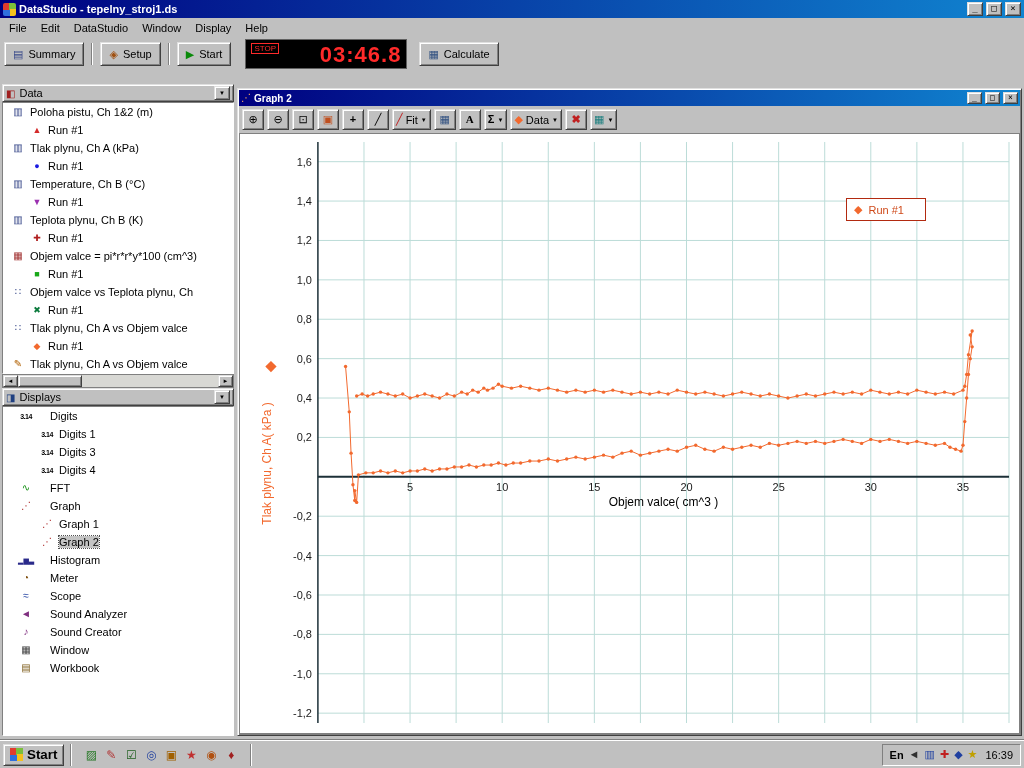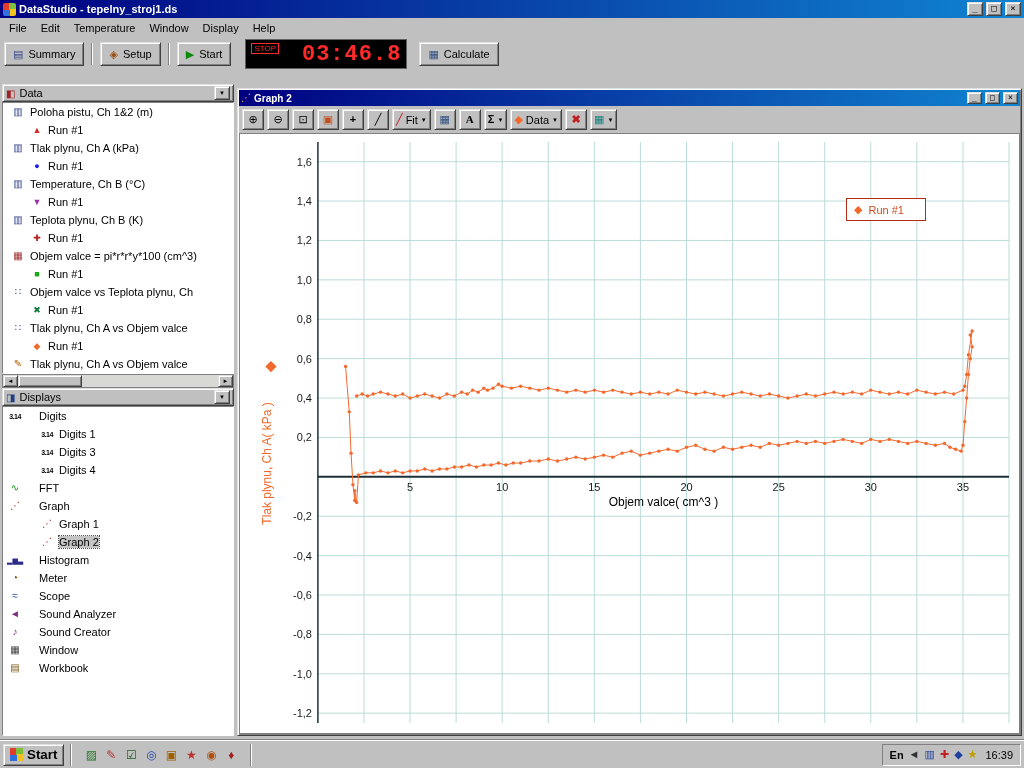--- a/index.html
+++ b/index.html
@@ -16,37 +16,37 @@
 
   .menubar{height:19px;display:flex;align-items:center;padding-left:2px;flex:none;}
   .menu-item{padding:2px 7px;}
 
   .toolbar{height:34px;display:flex;align-items:center;gap:4px;padding:2px 4px;flex:none;}
   .tbtn{height:24px;display:flex;align-items:center;gap:5px;padding:0 8px;font-size:11px;}
   .ticon{font-size:11px;line-height:1;}
   .sep{width:2px;height:22px;border-left:1px solid #808080;border-right:1px solid #fff;margin:0 3px;flex:none;}
   .timer{width:162px;height:30px;background:#000;display:flex;padding:1px 5px;margin-left:10px;border:1px solid #606060;flex:none;}
   .timer-mode{align-self:flex-start;font-size:8px;color:#ff2a2a;border:1px solid #ff2a2a;padding:0 2px;margin-top:2px;line-height:9px;}
-  .timer-value{flex:1;text-align:right;color:#ff2a2a;font-family:Liberation Mono, monospace;font-weight:bold;font-size:22px;line-height:27px;letter-spacing:1px;}
+  .timer-value{flex:1;text-align:right;color:#ff2a2a;font-family:Liberation Sans, sans-serif;font-weight:bold;font-size:22px;line-height:27px;letter-spacing:1px;}
 
   
   .workspace{flex:1;display:flex;gap:3px;padding:13px 2px 4px 2px;min-height:0;}
   .left-panel{width:232px;display:flex;flex-direction:column;flex:none;}
   .panel-header{height:18px;display:flex;align-items:center;gap:4px;padding:0 3px;flex:none;}
   .ph-icon{font-size:10px;}
   .ph-label{flex:1;}
   .ph-btn{width:16px;height:14px;font-size:6px;line-height:12px;text-align:center;}
   .tree{background:#fff;overflow:hidden;border:1px solid;border-color:#808080 #fff #fff #808080;}
   .data-tree{height:272px;flex:none;}
   .displays-tree{flex:1;}
   .trow{height:18px;display:flex;align-items:center;gap:4px;white-space:nowrap;overflow:hidden;}
   .trow .tlabel{overflow:hidden;text-overflow:clip;}
   .dt1{padding-left:7px;}
   .dt2{padding-left:27px;}
-  .dp1{padding-left:4px;gap:16px;}
+  .dp1{padding-left:15px;gap:16px;}
   .dp2{padding-left:36px;}
   .node-icon{width:16px;text-align:center;font-size:10px;flex:none;line-height:1;}
   .digits-glyph{font-size:7px;font-weight:bold;letter-spacing:-0.5px;}
   .marker{width:14px;text-align:center;font-size:9px;flex:none;line-height:1;}
   .selected{background:#c4c4c4;outline:1px dotted #505050;}
   .hscroll{height:14px;background:#d8d8d4;display:flex;align-items:center;flex:none;border:1px solid #808080;}
   .scroll-btn{width:15px;height:12px;font-size:6px;line-height:11px;text-align:center;flex:none;}
   .scroll-thumb{width:64px;height:12px;flex:none;}
 
   
@@ -89,21 +89,21 @@
     <span class="app-icon"></span>
     <span class="title-text">DataStudio - tepelny_stroj1.ds</span>
     <span class="wbtn raised">_</span>
     <span class="wbtn raised">□</span>
     <span class="wbtn raised">×</span>
   </div>
 
   <div class="menubar">
     <span class="menu-item">File</span>
     <span class="menu-item">Edit</span>
-    <span class="menu-item">Temperature</span>
+    <span class="menu-item">DataStudio</span>
     <span class="menu-item">Window</span>
     <span class="menu-item">Display</span>
     <span class="menu-item">Help</span>
   </div>
 
   <div class="toolbar">
     <button class="tbtn raised">
       <span class="ticon" style="color: rgb(58, 74, 138);">▤</span>
       <span>Summary</span>
     </button>

